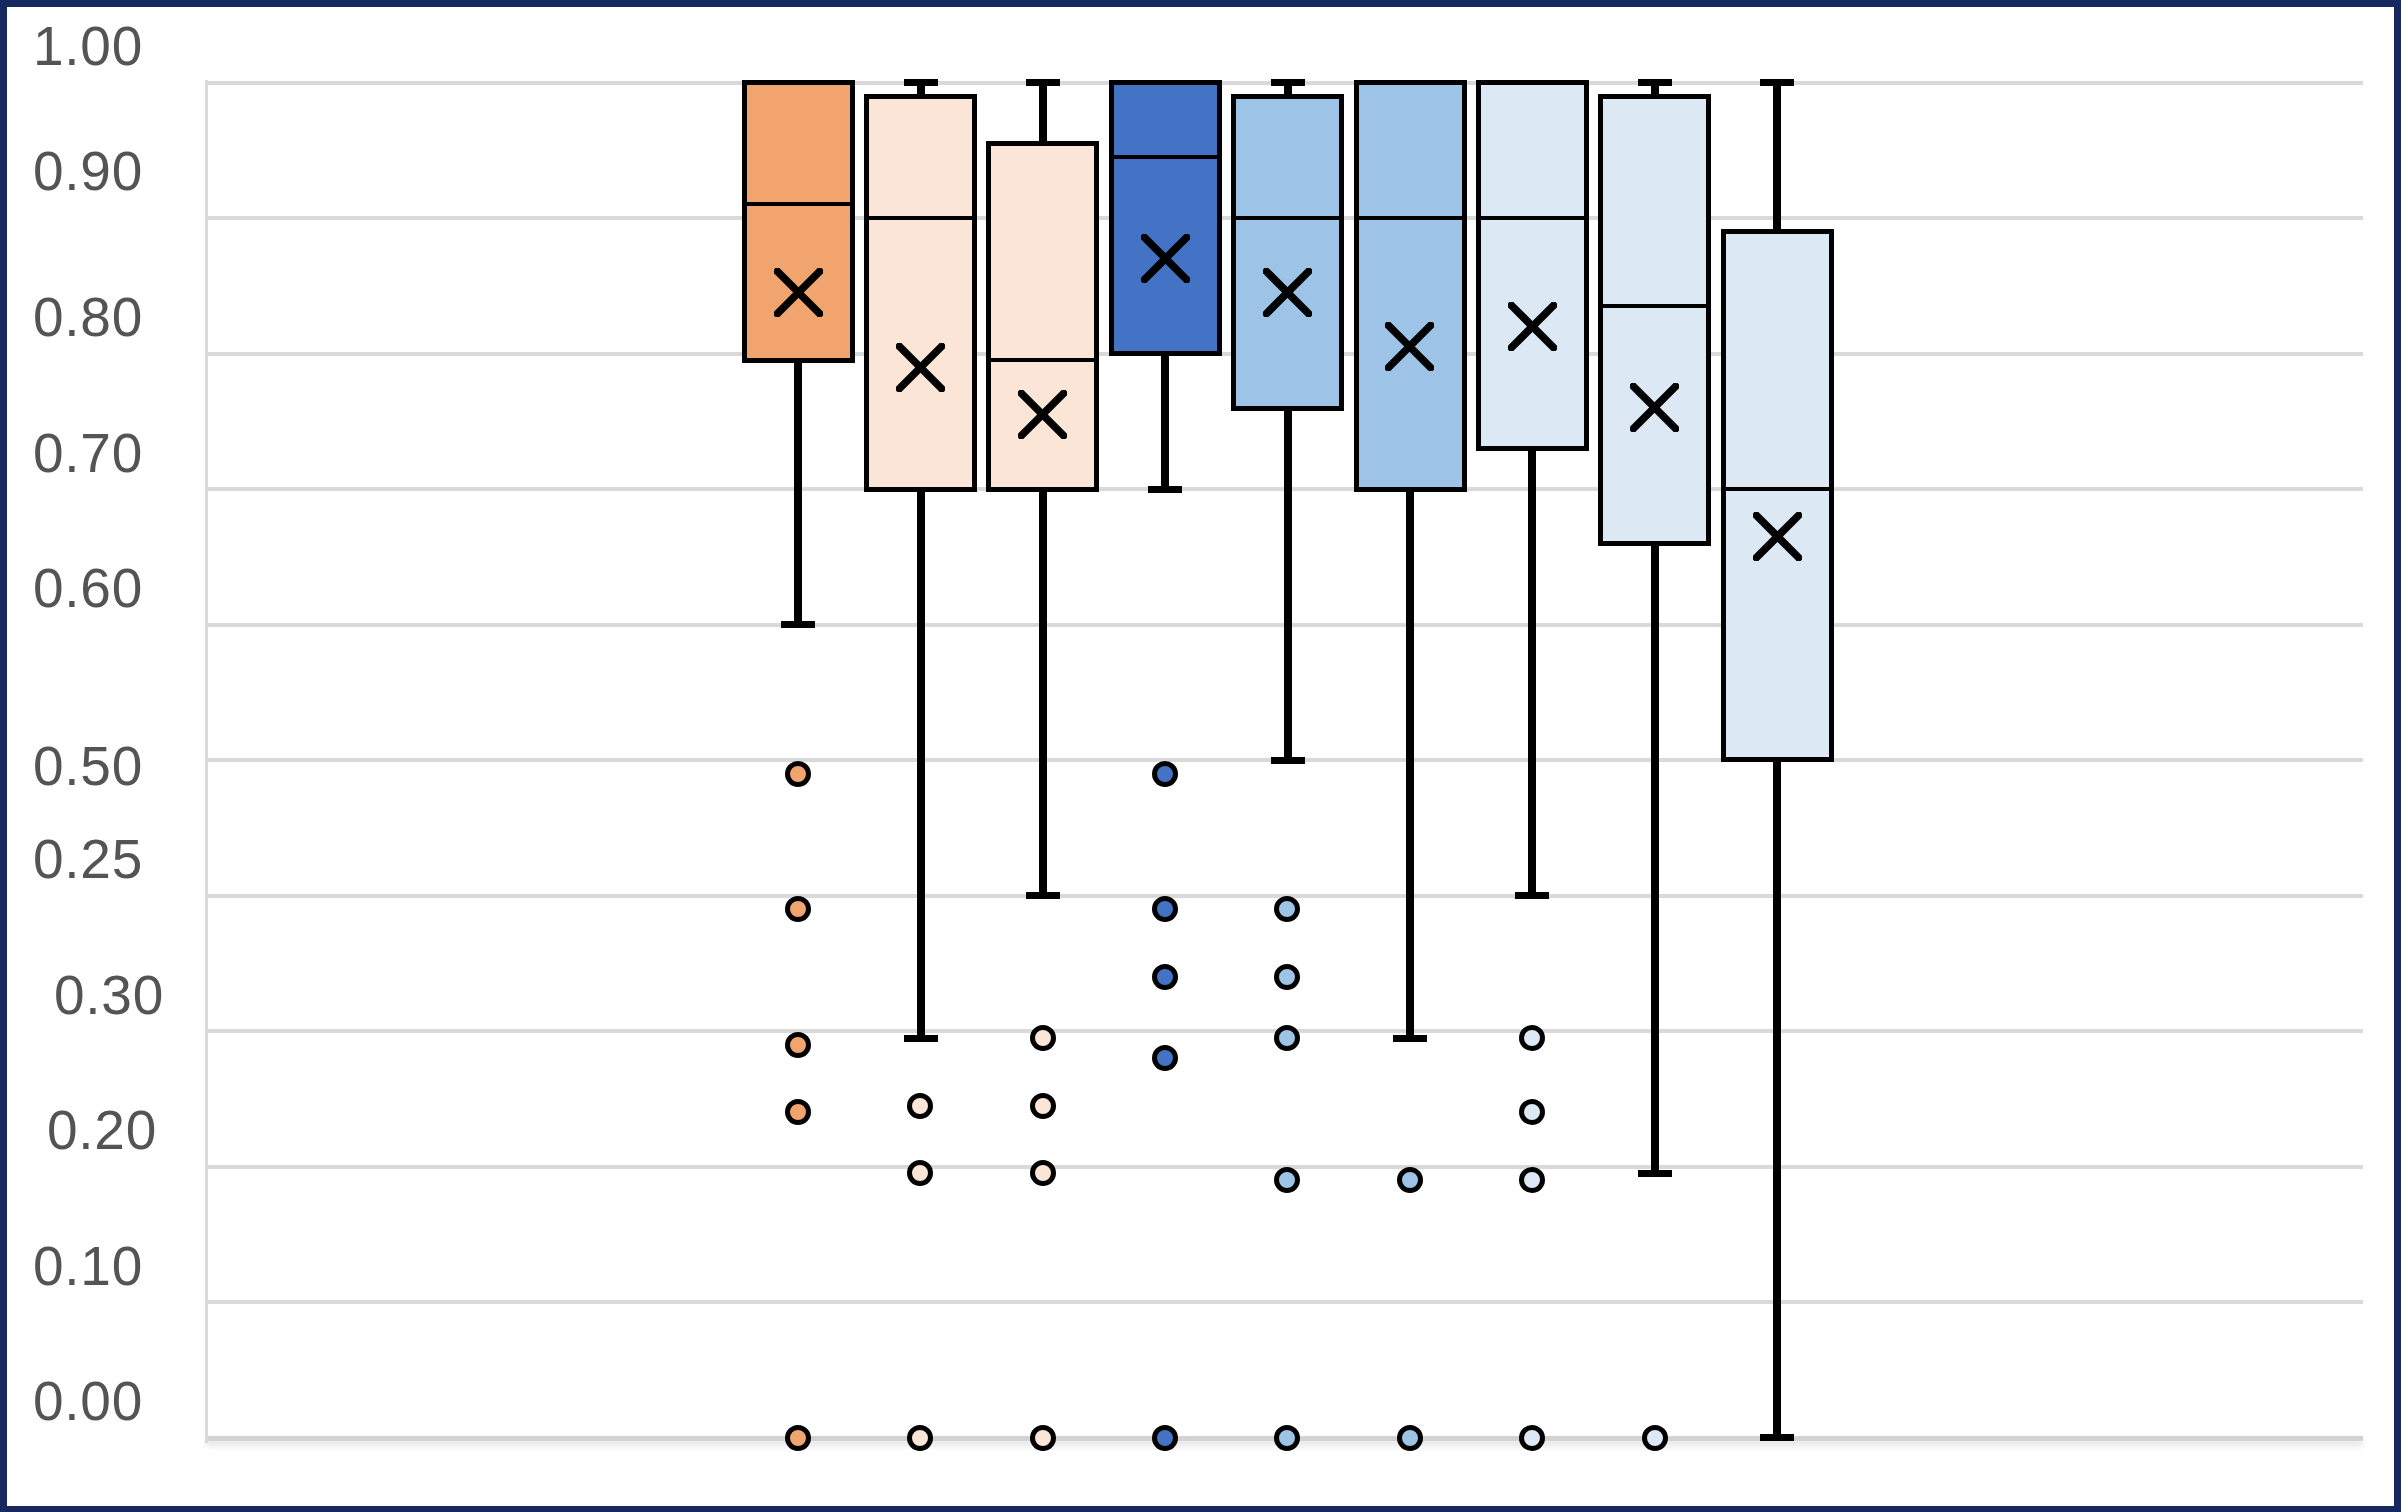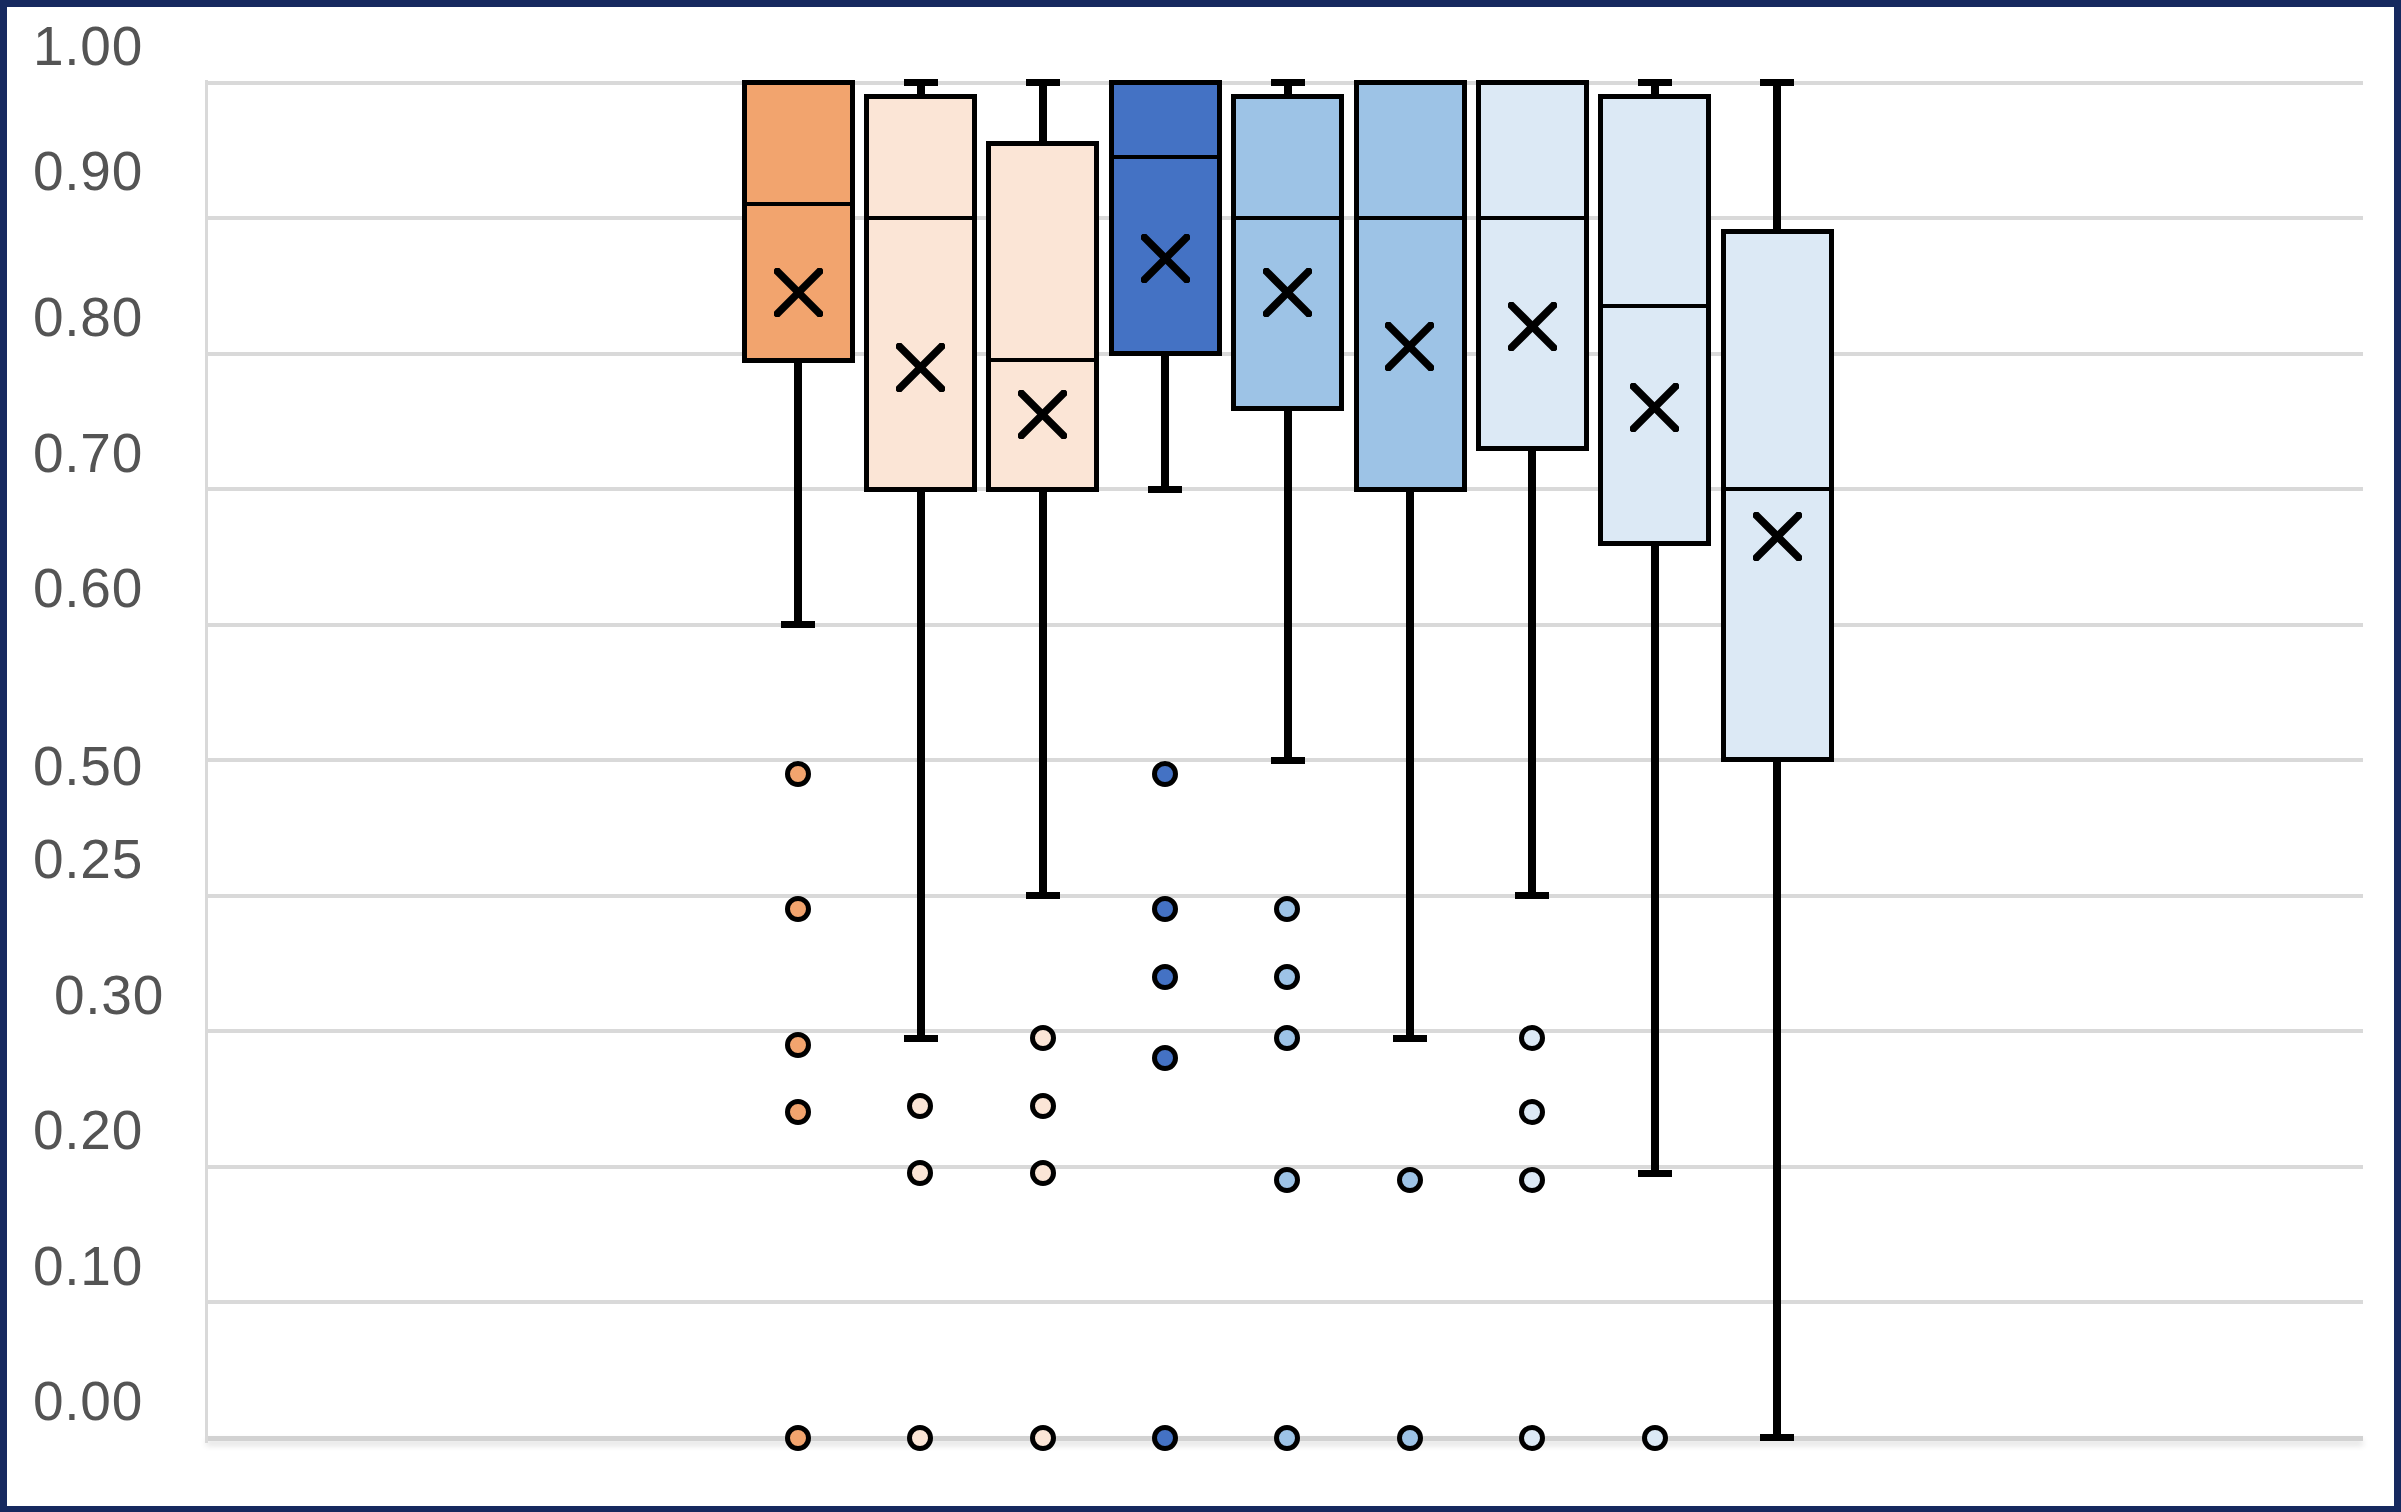--- a/index.html
+++ b/index.html
@@ -58,21 +58,21 @@
 </style>
 </head>
 <body>
 
 <div id="chart-frame">
     <div class="gridline baseline" style="left: 199px; width: 2157px; top: 1429px;"></div>
     <div class="tick-label" style="top: 1364px;">0.00</div>
     <div class="gridline" style="left: 199px; width: 2157px; top: 1293px;"></div>
     <div class="tick-label" style="top: 1229px;">0.10</div>
     <div class="gridline" style="left: 199px; width: 2157px; top: 1158px;"></div>
-    <div class="tick-label" style="top: 1093px;">0.20</div>
+    <div class="tick-label" style="top: 1093px; margin-left: 14px;">0.20</div>
     <div class="gridline" style="left: 199px; width: 2157px; top: 1022px;"></div>
     <div class="tick-label" style="top: 958px; padding-left: 21px;">0.30</div>
     <div class="gridline" style="left: 199px; width: 2157px; top: 887px;"></div>
     <div class="tick-label" style="top: 822px;">0.25</div>
     <div class="gridline" style="left: 199px; width: 2157px; top: 751px;"></div>
     <div class="tick-label" style="top: 687px; margin-top: 42px;">0.50</div>
     <div class="gridline" style="left: 199px; width: 2157px; top: 616px;"></div>
     <div class="tick-label" style="top: 539px; margin-top: 12px;">0.60</div>
     <div class="gridline" style="left: 199px; width: 2157px; top: 480px;"></div>
     <div class="tick-label" style="top: 416px;">0.70</div>

